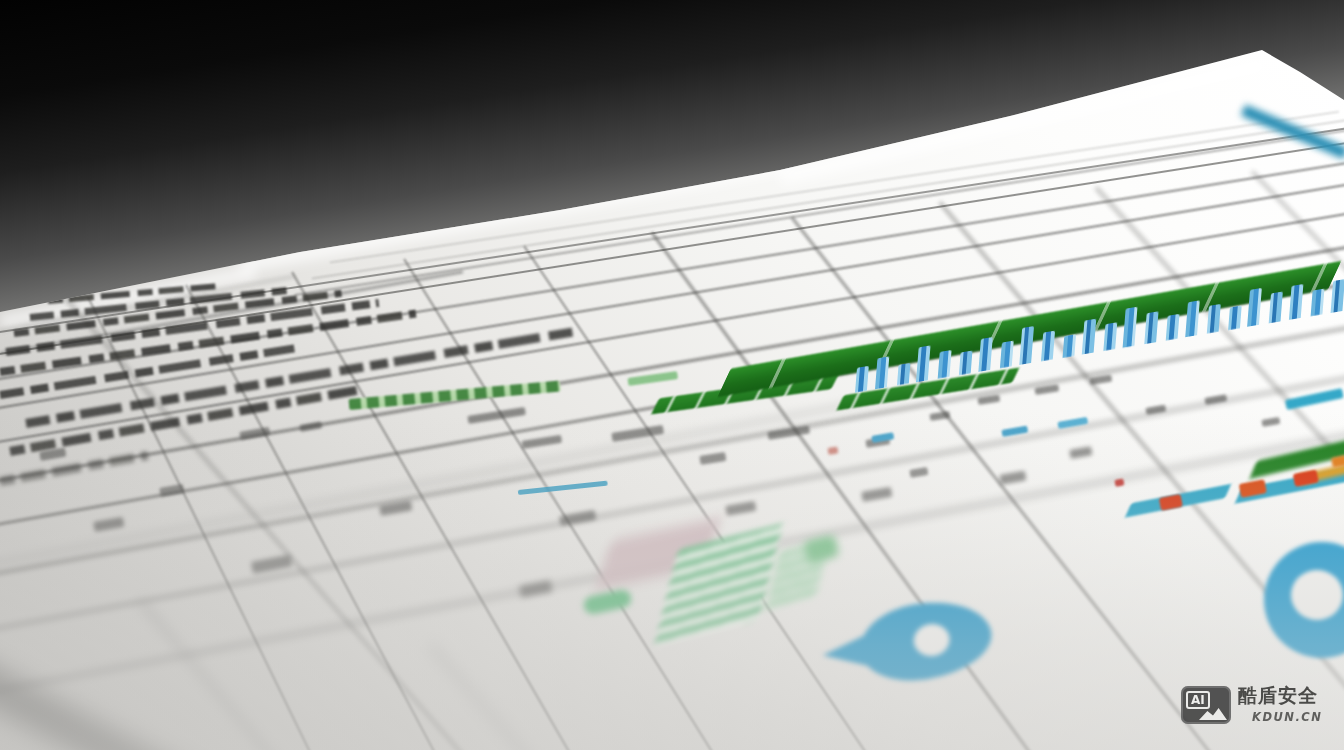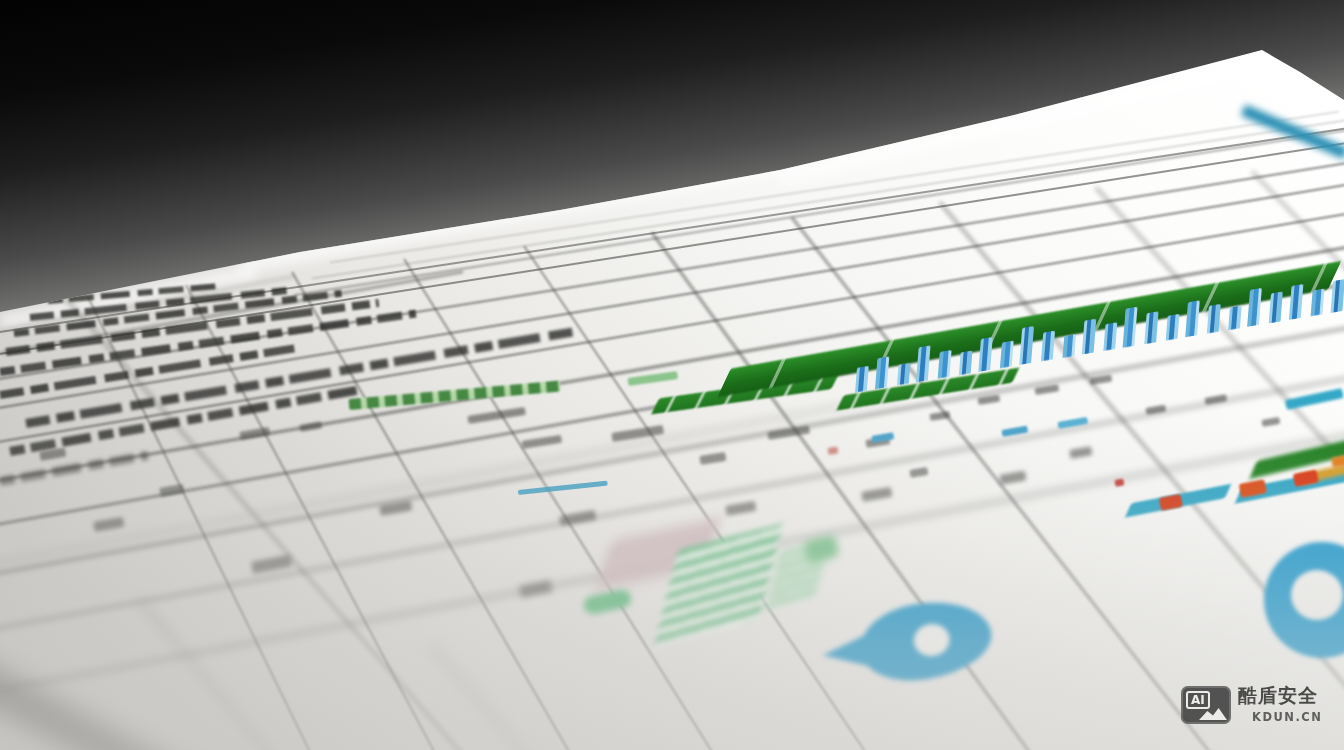--- a/index.html
+++ b/index.html
@@ -29,21 +29,21 @@
   .donut { position:absolute; left:1264px; top:542px; width:116px; height:116px; border-radius:50%; background:#1695cc; filter:blur(2px); }
   .donut-hole { position:absolute; left:27px; top:28px; width:52px; height:50px; border-radius:50%; background:#f3f3f1; }
   .haze { position:absolute; inset:0; pointer-events:none;
     background:linear-gradient(180deg,rgba(222,221,218,0) 55%,rgba(220,219,216,.22) 70%,rgba(214,213,210,.45) 86%,rgba(210,209,206,.58) 100%); }
   .watermark { position:absolute; left:1181px; top:686px; display:flex; gap:7px; align-items:flex-start; opacity:.86; }
   .wm-icon { position:relative; width:50px; height:38px; background:#3b3b3b; border-radius:7px; box-shadow:inset 0 0 0 2px rgba(160,160,160,.35); }
   .wm-ai { position:absolute; left:5px; top:5px; font-weight:bold; font-size:12px; line-height:1.2; color:#f2f2f0; border:2px solid #ededeb; border-radius:3px; padding:0 3px; }
   .wm-mtn { position:absolute; right:4px; bottom:4px; width:28px; height:15px; background:#ededeb; clip-path:polygon(0 100%,30% 40%,50% 70%,70% 20%,100% 100%); }
   .wm-text { display:flex; flex-direction:column; }
   .wm-brand { font-weight:bold; font-size:19px; line-height:1.05; color:#333331; letter-spacing:1px; }
-  .wm-domain { font-weight:bold; font-size:11.5px; color:#4a4a48; letter-spacing:1.5px; margin-top:4px; padding-left:14px; }
+  .wm-domain { font-weight:bold; font-size:11.5px; color:#4a4a48; letter-spacing:1.5px; margin-top:4px; padding-left:14px;font-style:italic; }
 </style>
 </head>
 <body>
 
 <div class="canvas">
 
   <div class="paper">
 
     <i class="ln" style="left:240px;top:258px;width:560px;height:14px;background:#fff;opacity:.85;filter:blur(7px);transform:rotate(-10.5deg);"></i>
     <i class="ln" style="left:780px;top:170px;width:500px;height:14px;background:#fff;opacity:.9;filter:blur(7px);transform:rotate(-13deg);"></i>

